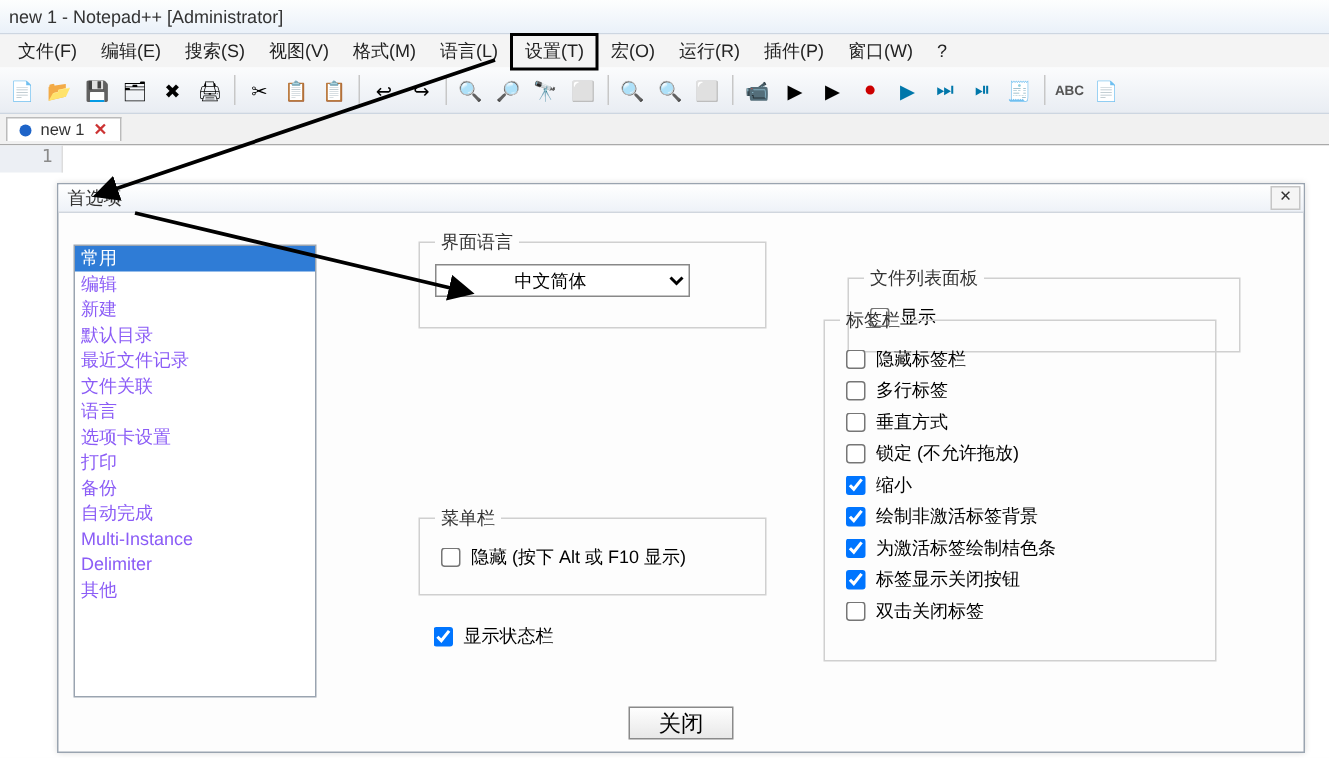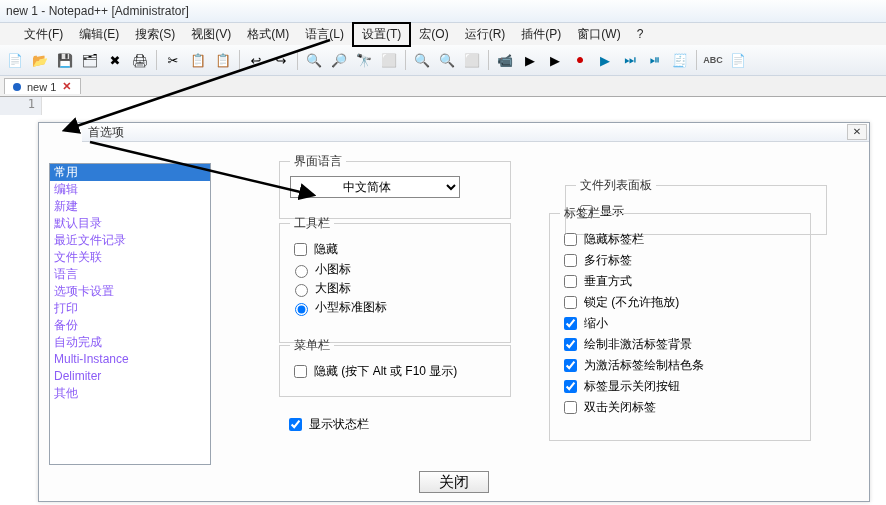--- a/index.html
+++ b/index.html
@@ -18,21 +18,21 @@
     line-height: 22px;
     padding-left: 6px;
     color: #333;
     border-bottom: 1px solid #cdd6e1;
   }
   .menu-bar {
     background: #f4f4f4;
     height: 22px;
     display: flex;
     align-items: center;
-    padding-left: 16px;
+    padding-left: 4px;
   }
   .menu-item {
     padding: 2px 8px;
     cursor: default;
     color: #222;
   }
   .menu-item[data-name="menu-settings"] {
     border: 2px solid #000;
     margin-top: -2px;
     margin-bottom: -2px;
@@ -115,21 +115,20 @@
   }
   .dlg-title {
     height: 18px;
     line-height: 18px;
     padding-left: 6px;
     background: linear-gradient(#ffffff,#eef2f8);
     border-bottom: 1px solid #d0d6de;
     position: relative;
     font-size: 12px;
     color: #333;
-    margin-left: 43px;
   }
   .dlg-close-x {
     position: absolute;
     right: 2px;
     top: 1px;
     width: 18px; height: 14px;
     border: 1px solid #c6c6c6;
     background: #f5f5f5;
     text-align: center;
     font-size: 10px;
@@ -303,39 +302,20 @@
 
     <div class="right-pane">
 
       <fieldset style="left:20px; top:0px; width:210px; height:48px;" data-name="group-ui-language">
         <legend data-name="group-ui-language-legend">界面语言</legend>
         <select data-name="ui-language-select">
           <option>中文简体</option>
         </select>
       </fieldset>
 
-      <fieldset style="left:20px; top:62px; width:210px; height:110px;" data-name="group-toolbar">
-        <legend data-name="group-toolbar-legend">工具栏</legend>
-        <div class="row">
-            <input type="checkbox" data-name="toolbar-hide-checkbox" style="">
-            <label data-name="toolbar-hide-label">隐藏</label>
-          </div>
-        <div class="row">
-            <input type="radio" name="tb" data-name="toolbar-small-radio" style="">
-            <label data-name="toolbar-small-label">小图标</label>
-          </div>
-        <div class="row">
-            <input type="radio" name="tb" data-name="toolbar-large-radio" style="">
-            <label data-name="toolbar-large-label">大图标</label>
-          </div>
-        <div class="row">
-            <input type="radio" name="tb" checked="" data-name="toolbar-stdsmall-radio" style="">
-            <label data-name="toolbar-stdsmall-label">小型标准图标</label>
-          </div>
-      </fieldset>
 
       <fieldset style="left:20px; top:184px; width:210px; height:42px;" data-name="group-menubar">
         <legend data-name="group-menubar-legend">菜单栏</legend>
         <div class="row">
             <input type="checkbox" data-name="menubar-hide-checkbox" style="">
             <label data-name="menubar-hide-label">隐藏 (按下 Alt 或 F10 显示)</label>
           </div>
       </fieldset>
 
       <div class="row" style="position:absolute; left:26px; top:260px;">

